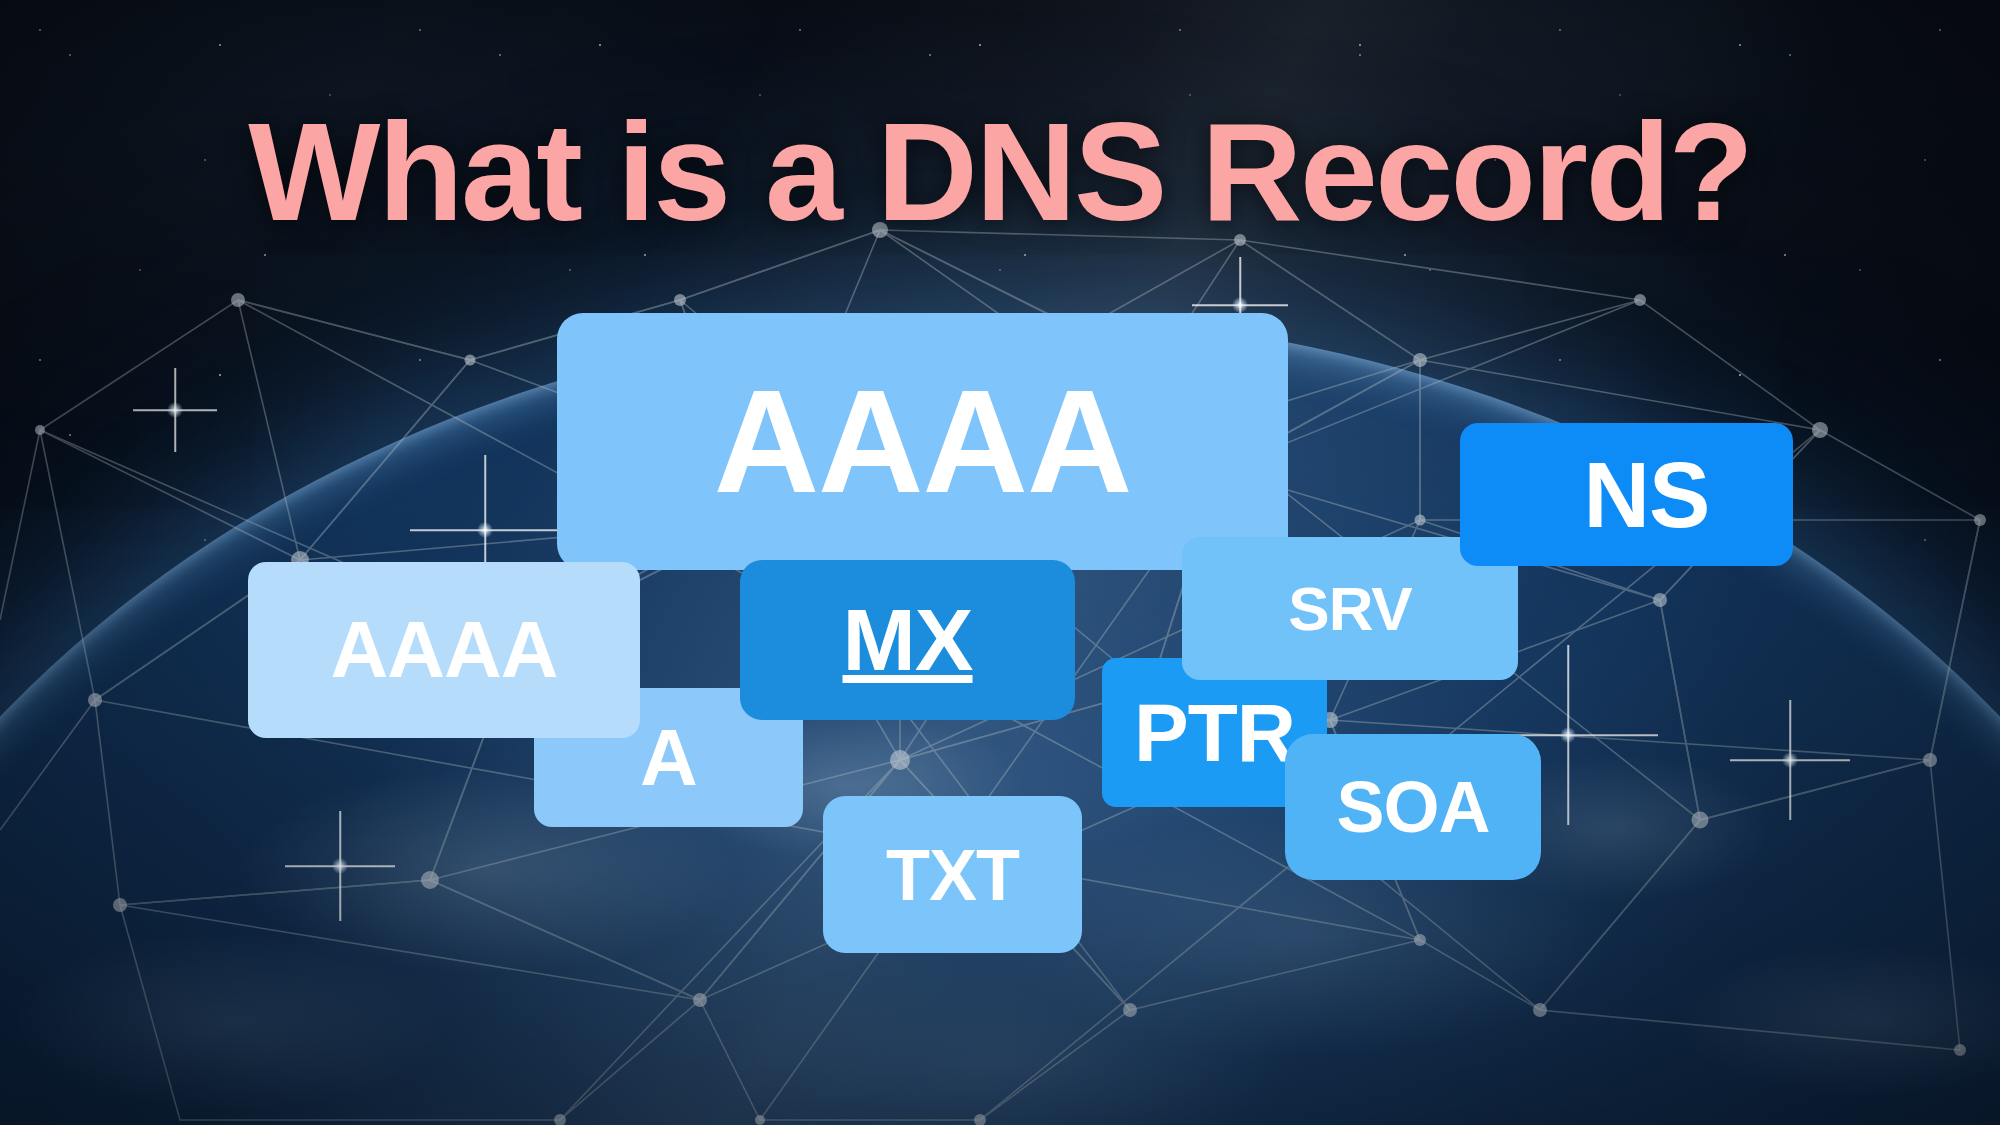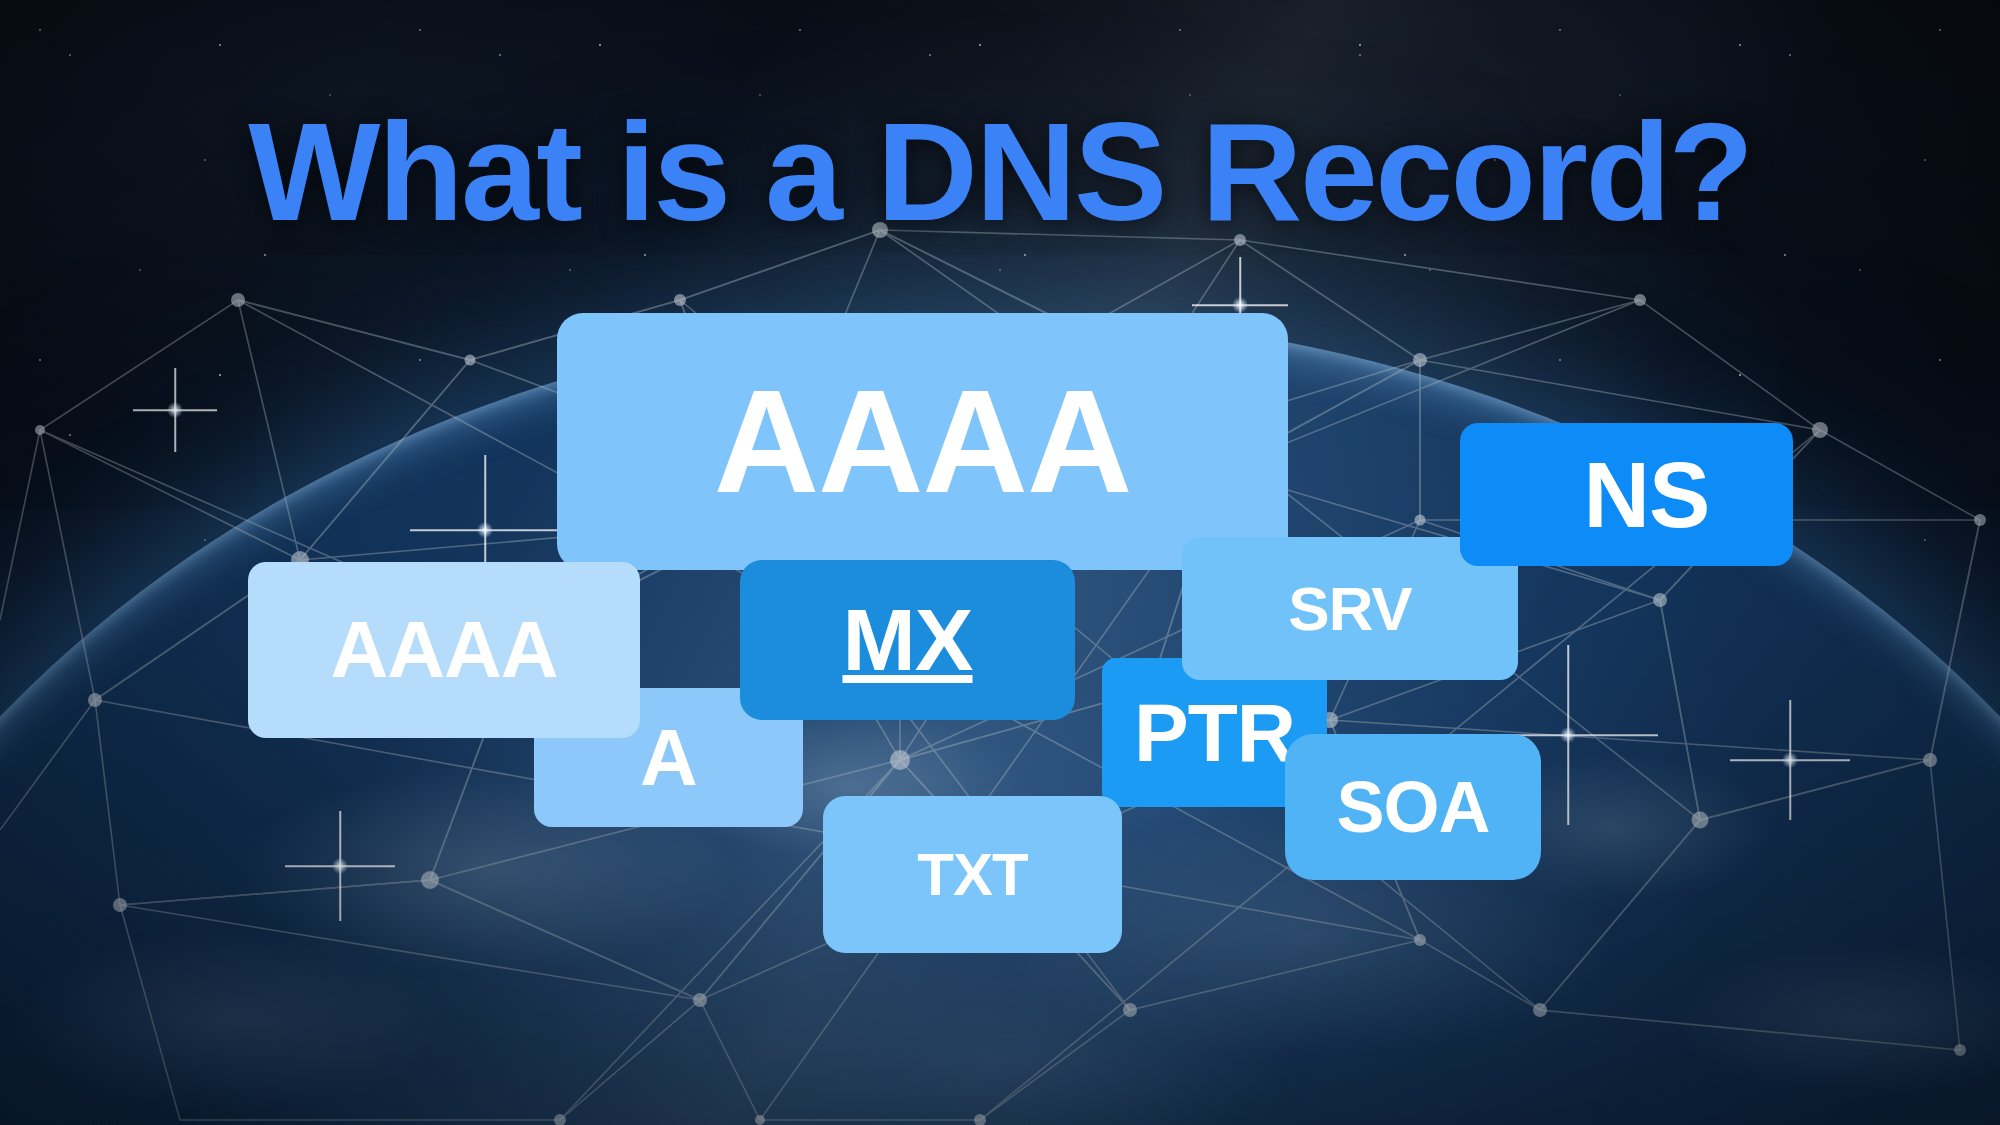--- a/index.html
+++ b/index.html
@@ -154,21 +154,21 @@
     background: radial-gradient(ellipse 78% 72% at 50% 44%, rgba(0,0,0,0) 40%, rgba(0,0,0,0.42) 100%);
   }
 
   
   #page-title {
     position: absolute;
     left: 0;
     top: 8px;
     width: 100%;
     text-align: center;
-    color: #3b82f6;
+    color: #fca5a5;
     font-family: "Liberation Sans", "DejaVu Sans", sans-serif;
     font-weight: 700;
     font-size: 140px;
     line-height: 1.0;
     letter-spacing: -2.5px;
     text-shadow: 0 2px 26px rgba(0,0,0,0.65);
     white-space: nowrap;
     z-index: 40;
   }
 
@@ -307,16 +307,16 @@
 
   <div id="tag-cloud">
       <div class="tag" style="left: 557px; top: 313px; width: 731px; height: 257px; background: rgb(127, 196, 250); border-radius: 26px; font-size: 146px; z-index: 3;">AAAA</div>
       <div class="tag" style="left: 1460px; top: 423px; width: 333px; height: 143px; background: rgb(13, 139, 247); border-radius: 18px; font-size: 92px; z-index: 6; padding-left: 40px;">NS</div>
       <div class="tag" style="left: 248px; top: 562px; width: 392px; height: 176px; background: rgb(181, 220, 251); border-radius: 18px; font-size: 80px; z-index: 4;">AAAA</div>
       <div class="tag" style="left: 1182px; top: 537px; width: 336px; height: 143px; background: rgb(114, 194, 250); border-radius: 18px; font-size: 62px; z-index: 5;">SRV</div>
       <div class="tag" style="left: 740px; top: 560px; width: 335px; height: 160px; background: rgb(27, 141, 220); border-radius: 22px; font-size: 88px; z-index: 7; text-decoration: underline;">MX</div>
       <div class="tag" style="left: 534px; top: 688px; width: 269px; height: 139px; background: rgb(140, 201, 250); border-radius: 18px; font-size: 80px; z-index: 2;">A</div>
       <div class="tag" style="left: 1078px; top: 658px; width: 225px; height: 149px; background: rgb(28, 155, 245); border-radius: 14px; font-size: 82px; z-index: 4; margin-left: 24px;">PTR</div>
       <div class="tag" style="left: 1285px; top: 734px; width: 256px; height: 146px; background: rgb(79, 179, 246); border-radius: 28px; font-size: 72px; z-index: 6;">SOA</div>
-      <div class="tag" style="left: 823px; top: 796px; width: 299px; height: 157px; background: rgb(124, 197, 250); border-radius: 22px; font-size: 60px; z-index: 5;">TXT</div>
+      <div class="tag" style="left: 823px; top: 796px; width: 259px; height: 157px; background: rgb(124, 197, 250); border-radius: 22px; font-size: 72px; z-index: 5;">TXT</div>
     </div>
 
 </div>
 
 </body></html>

